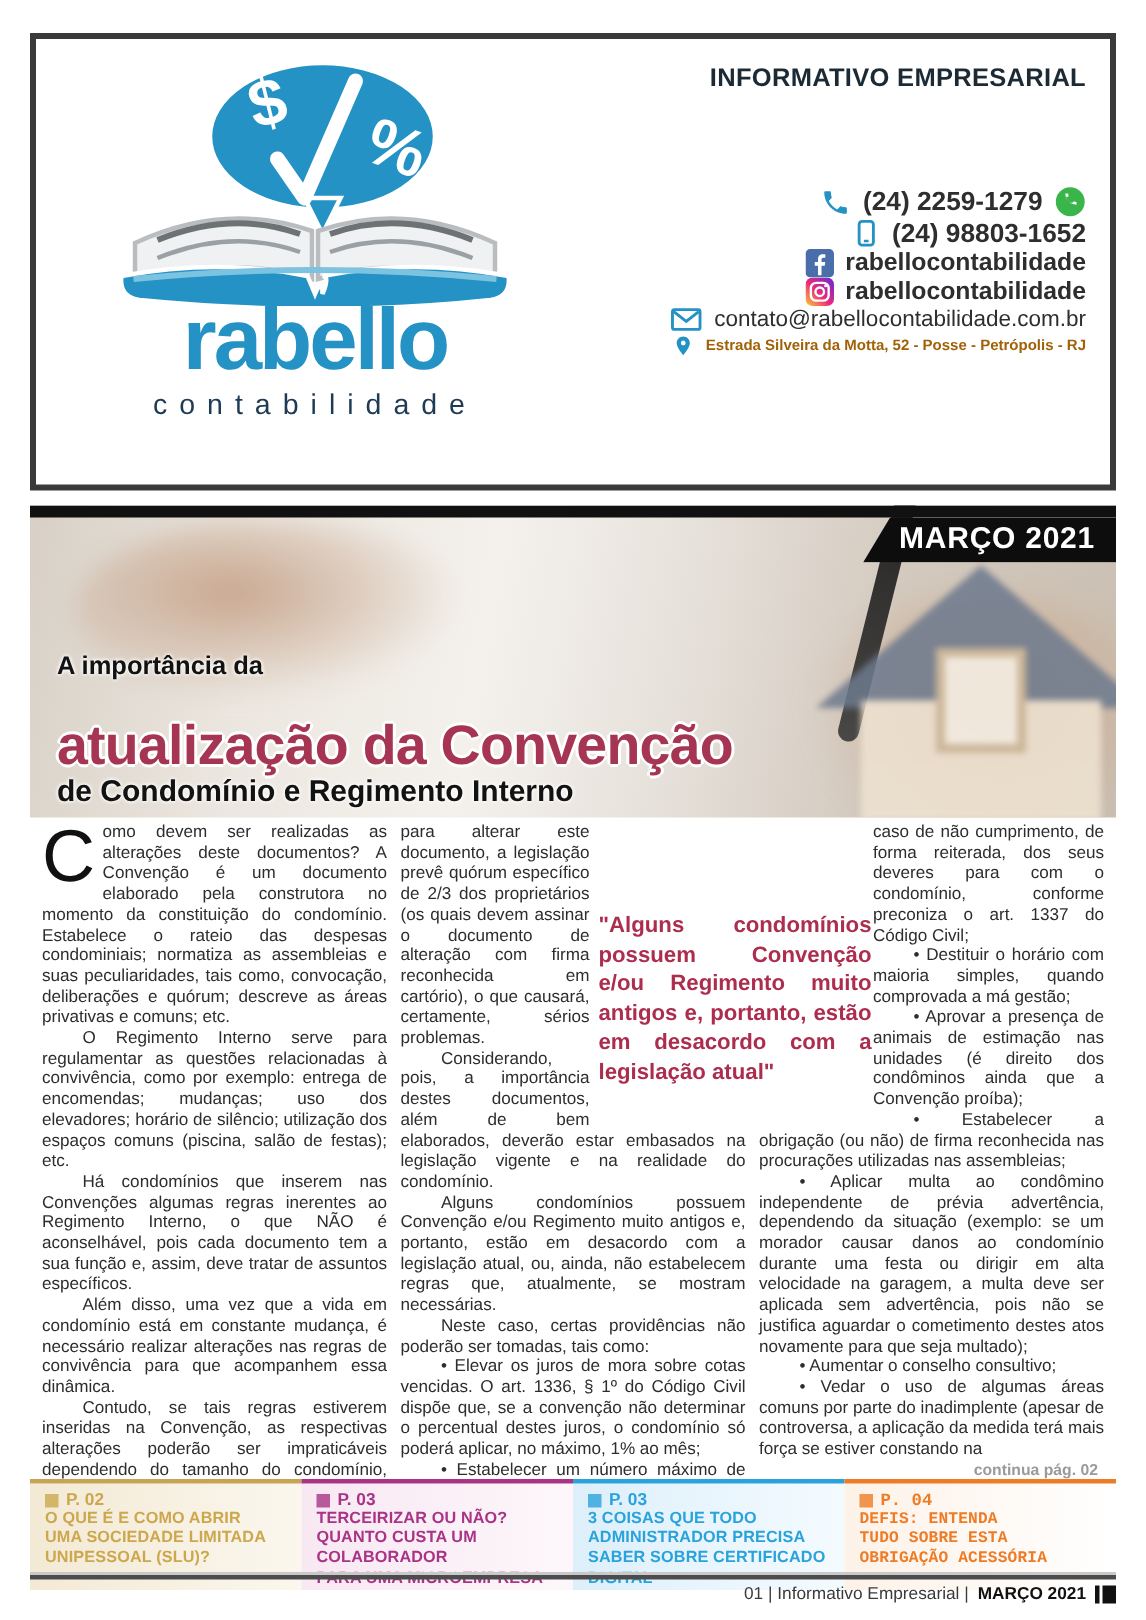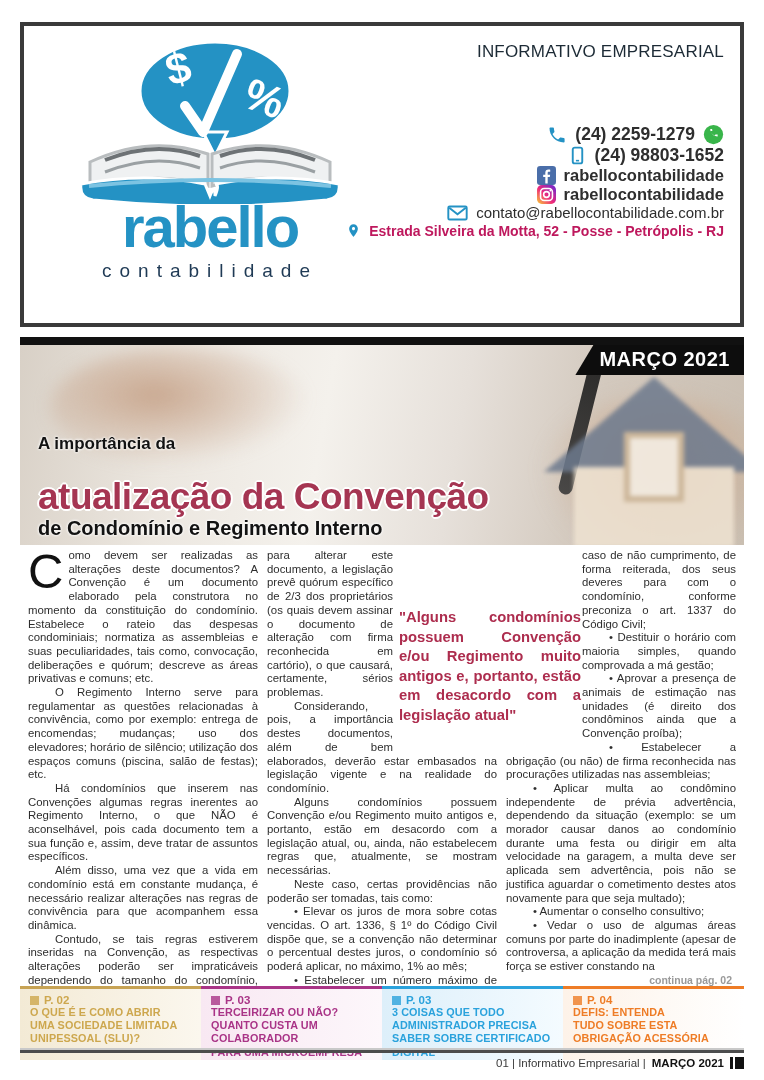--- a/index.html
+++ b/index.html
@@ -3,35 +3,35 @@
 <meta charset="utf-8">
 <style>
   * { margin:0; padding:0; box-sizing:border-box; }
   html,body { background:#ffffff; }
   body { font-family:"Liberation Sans", sans-serif; }
   .page { position:relative; width:764px; height:1080px; background:#ffffff; margin:0 auto; overflow:hidden; }
 
   
   .header-box { position:absolute; left:20px; top:22px; width:724px; height:305px;
     border:4px solid #3a3a3a; background:#ffffff; }
-  .masthead-title { position:absolute; top:16px; right:16px; font-size:17px; font-weight:normal;
+  .masthead-title { position:absolute; top:16px; right:16px; font-size:17px; font-weight:bold;
     color:#1c2a35; letter-spacing:.2px; }
   .logo-block { position:absolute; left:36px; top:8px; width:300px; text-align:center; }
   .logo-art { display:block; margin:0 auto; }
   .logo-name { font-size:58px; font-weight:bold; color:#2492c4; letter-spacing:-2px; line-height:1; margin-top:-6px; }
   .logo-sub { font-size:19px; color:#1f3a55; letter-spacing:8px; margin-top:4px; }
 
   .contact-col { position:absolute; top:98px; right:16px; display:flex; flex-direction:column;
     align-items:flex-end; }
   .contact-row { display:flex; align-items:center; gap:8px; color:#333333; }
   .contact-row .val { white-space:nowrap; }
   .c-phone .val, .c-mobile .val { font-size:17.5px; font-weight:bold; color:#2e2e2e; }
   .c-fb .val, .c-ig .val { font-size:16.5px; font-weight:bold; color:#2e2e2e; }
   .c-mail .val { font-size:15px; color:#2e2e2e; }
-  .c-addr .val { font-size:14px; font-weight:bold; color:#be185d; white-space:nowrap; }
+  .c-addr .val { font-size:10px; font-weight:bold; color:#a16207; white-space:nowrap; }
   .icn { display:inline-flex; align-items:center; justify-content:center; }
 
   
   .banner { position:absolute; left:20px; top:337px; width:724px; height:208px; overflow:hidden;
     background:linear-gradient(100deg,#d8d0c6 0%,#ece7e0 22%,#f4f1ec 42%,#e6e0da 60%,#d3c9be 78%,#cabfb2 100%); }
   .banner-topbar { position:absolute; left:0; top:0; width:100%; height:8px; background:#111111; }
   .hand-blob { position:absolute; left:30px; top:10px; width:260px; height:120px; border-radius:50%;
     background:radial-gradient(ellipse at 40% 40%, #c9a890 0%, rgba(201,168,144,0) 70%); filter:blur(8px); }
   .hand-blob2 { position:absolute; left:520px; top:60px; width:240px; height:170px; border-radius:50%;
     background:radial-gradient(ellipse at 50% 40%, #cba globe88 0%, rgba(203,166,136,0) 70%);
@@ -76,21 +76,21 @@
   .strip-item .tline { font-size:10.8px; font-weight:bold; line-height:13.2px; letter-spacing:.1px; }
   .si-1 { border-color:#c7a354; background:linear-gradient(90deg,#f3ead5,#fbf7ee); }
   .si-1 .plabel, .si-1 .tline { color:#cda74e; }
   .si-1 .sq { background:#cda74e; }
   .si-2 { border-color:#a93487; background:linear-gradient(90deg,#f8e8f2,#fdf7fb); }
   .si-2 .plabel, .si-2 .tline { color:#a93487; }
   .si-2 .sq { background:#a93487; }
   .si-3 { border-color:#2aa2dc; background:linear-gradient(90deg,#ddeffa,#f4fbff); }
   .si-3 .plabel, .si-3 .tline { color:#2aa2dc; }
   .si-3 .sq { background:#2aa2dc; }
-  .si-4 { border-color:#ee7c26; background:linear-gradient(90deg,#fdf2e8,#ffffff); }
+  .si-4 { border-color:#ee7c26; background:linear-gradient(90deg,#fdf2e8,#ffffff);font-family:Liberation Mono, monospace; }
   .si-4 .plabel, .si-4 .tline { color:#ee7c26; }
   .si-4 .sq { background:#ee7c26; }
 
   .bottom-rule { position:absolute; left:20px; top:1048px; width:724px; height:5px;
     background:linear-gradient(#c9c9c9 40%, #4c4c4c 40%); }
   .footer { position:absolute; right:20px; top:1057px; display:flex; align-items:center; gap:6px;
     font-size:11.5px; color:#3a3a3a; }
   .footer b { color:#111111; }
   .footer-mark { display:inline-flex; align-items:flex-end; gap:2px; }
   .footer-mark i { display:inline-block; background:#111; height:12px; }

